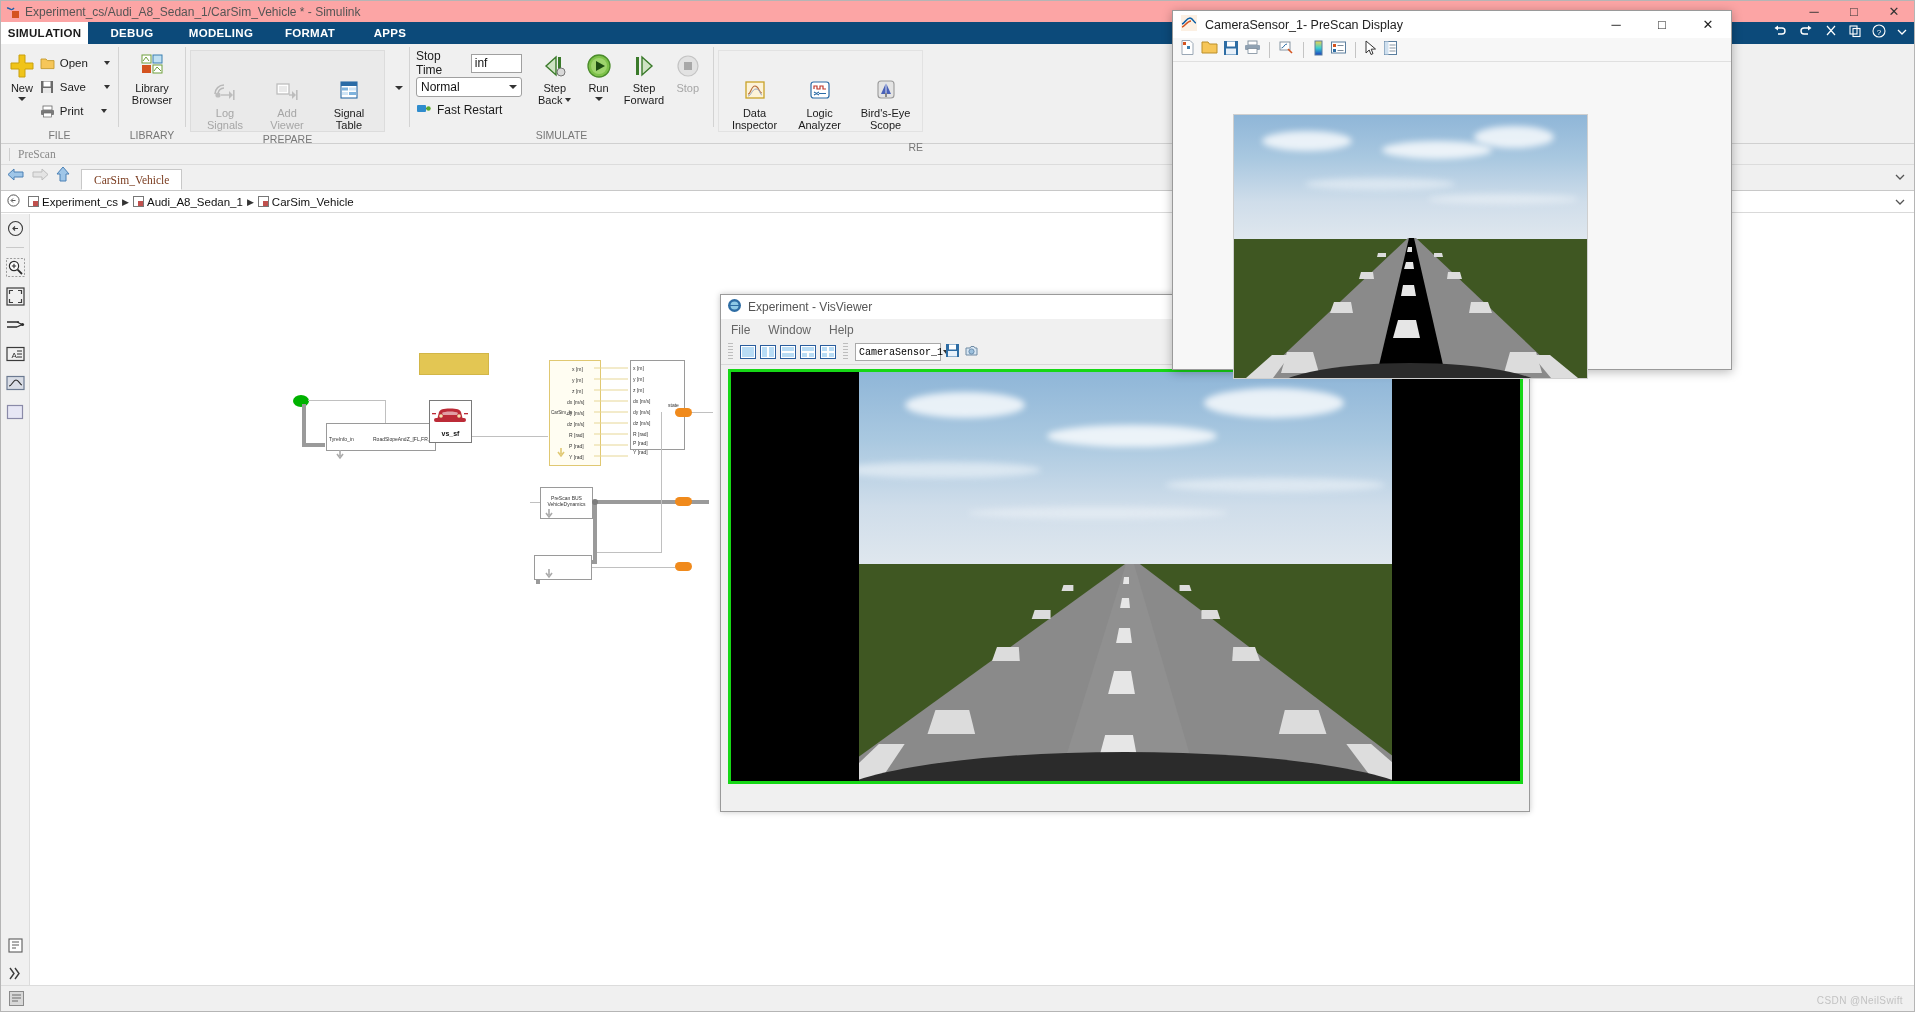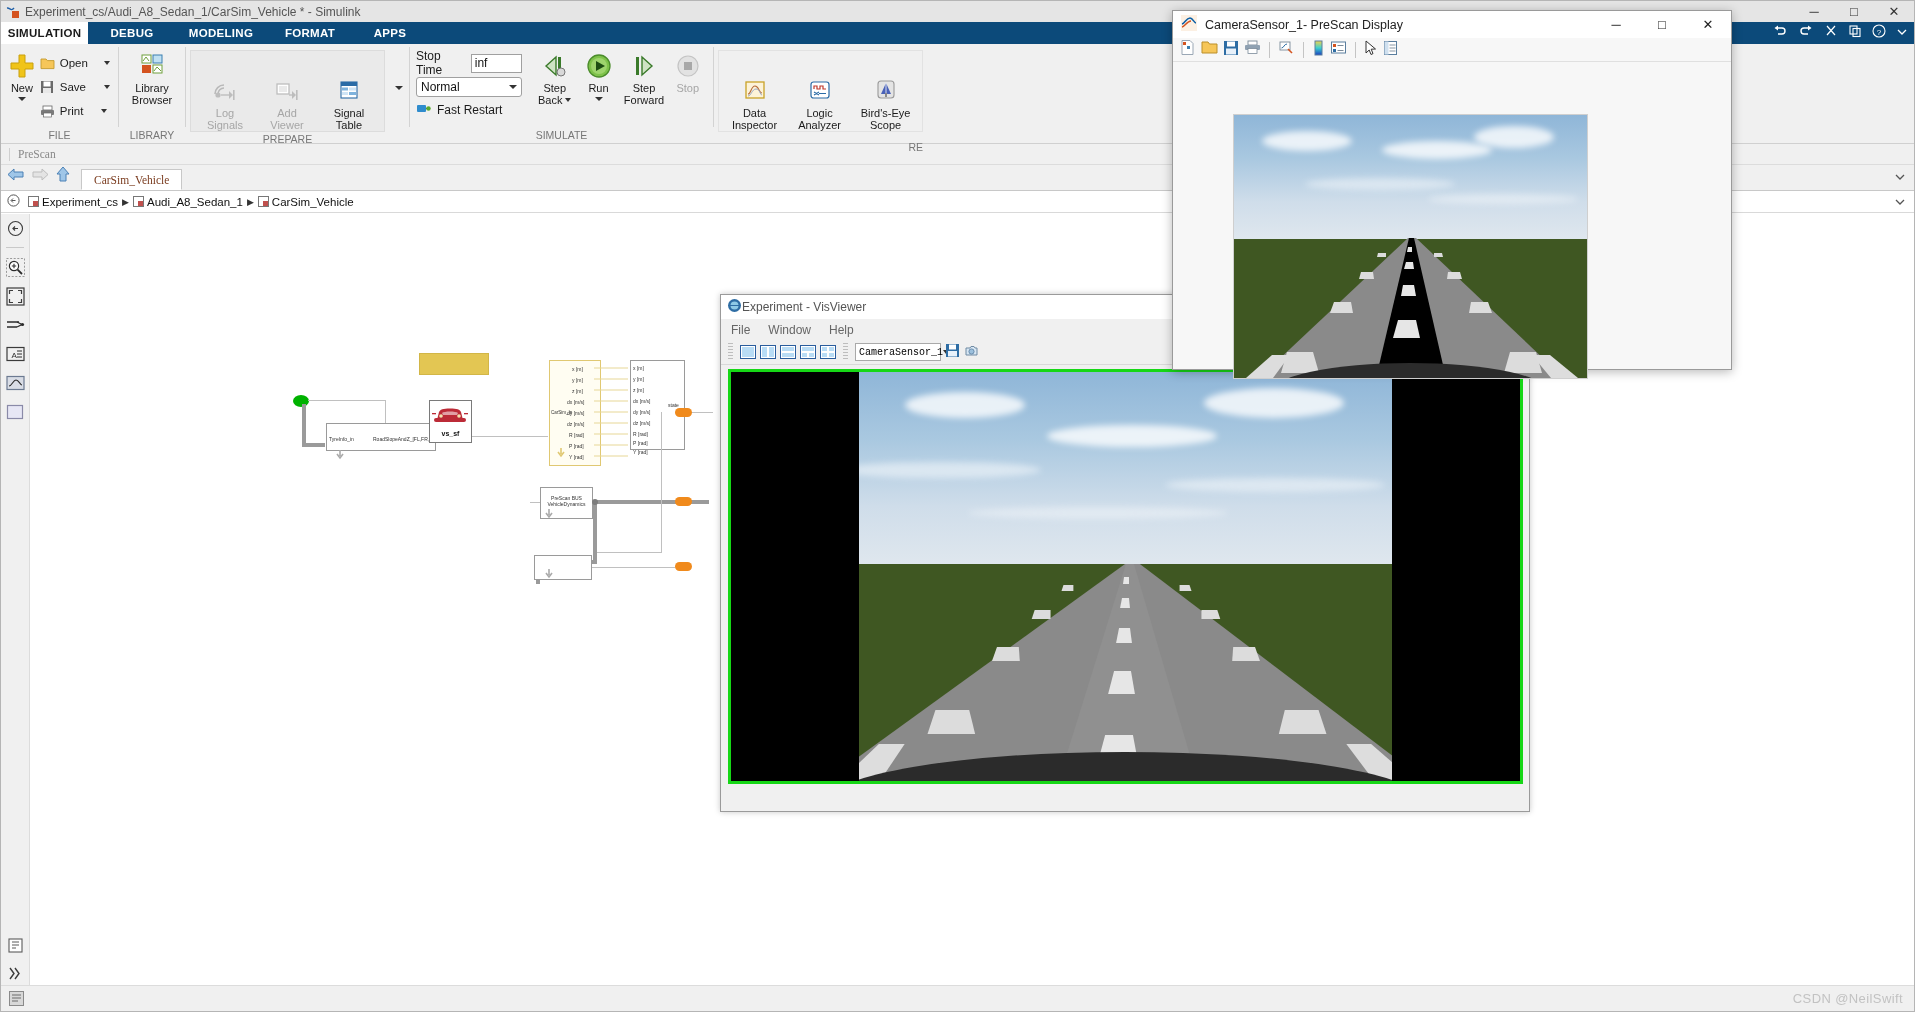--- a/index.html
+++ b/index.html
@@ -7,21 +7,21 @@
     margin: 0; padding: 0;
     width: 1915px; height: 1012px;
     overflow: hidden;
     font-family: "Liberation Sans", sans-serif;
     background: #ffffff;
   }
   #root { position: relative; width: 1915px; height: 1012px; background:#f0f0f0; }
 
   
   .slk-window { position:absolute; left:0; top:0; width:1915px; height:1012px; background:#ffffff; border:1px solid #b5b5b5;}
-  .slk-titlebar { position:relative; height:21px; background:#e5e5e5; display:flex; align-items:center; padding-left:5px; }
+  .slk-titlebar { position:relative; height:21px; background:#fca5a5; display:flex; align-items:center; padding-left:5px; }
   .slk-title-icon { width:14px; height:14px; position:relative; margin-right:5px; }
   .slk-title-text { font-size:12px; color:#555; }
   .slk-win-btns { position:absolute; right:0; top:0; display:flex; height:21px; }
   .slk-win-btn { width:40px; height:21px; display:flex; align-items:center; justify-content:center; font-size:13px; color:#333; }
 
   
   .ribbon-tabs { height:22px; background:#0c4a7a; display:flex; align-items:stretch; position:relative;}
   .ribbon-tab { color:#ffffff; font-size:11.5px; font-weight:bold; display:flex; align-items:center; justify-content:center; padding:0 14px; letter-spacing:.3px;}
   .ribbon-tab.active { background:#ffffff; color:#1b1b1b; }
   .ribbon-right { position:absolute; right:6px; top:0; height:22px; display:flex; align-items:center; gap:10px; color:#fff; }
@@ -89,21 +89,21 @@
   .orange-port { position:absolute; width:17px; height:9px; border-radius:5px; background:#f08a1c; }
   .bus-blk { position:absolute; border:1px solid #e0c872; background:#fffdf2; }
   .yellow-note { position:absolute; background:#e3c653; border:1px solid #d2b647; }
 
   
   .statusbar { position:absolute; left:0; bottom:0; width:100%; height:26px; background:#f0f0f0; border-top:1px solid #dcdcdc; display:flex; align-items:center; padding-left:4px; gap:6px;}
   .status-btn { width:22px; height:20px; display:flex; align-items:center; justify-content:center;}
 
   
   .vis-window { position:absolute; left:720px; top:294px; width:810px; height:518px; background:#f0f0f0; border:1px solid #9a9a9a; box-shadow:0 0 6px rgba(0,0,0,.22); }
-  .vis-title { height:24px; display:flex; align-items:center; padding-left:6px; background:#fff;}
+  .vis-title { height:24px; display:flex; align-items:center; padding-left:6px; gap:6px; background:#fff;}
   .vis-title-text { font-size:12px; color:#555; }
   .vis-wbtns { position:absolute; right:0; top:0; display:flex;}
   .vis-wbtn { width:40px; height:24px; display:flex; align-items:center; justify-content:center; font-size:12px; color:#333;}
   .vis-menu { height:21px; display:flex; align-items:center; gap:18px; padding-left:10px; font-size:12px; color:#666; background:#f0f0f0;}
   .vis-toolbar { height:25px; display:flex; align-items:center; gap:4px; padding-left:4px; background:#f0f0f0; border-bottom:1px solid #d9d9d9;}
   .grip { width:5px; height:18px; background:repeating-linear-gradient(to bottom,#bdbdbd 0 1px,transparent 1px 3px); margin:0 3px;}
   .lay-btn { width:16px; height:14px; border:1px solid #2a5d9e; background:#fff; position:relative;}
   .vis-combo { width:86px; height:18px; border:1px solid #a9a9a9; background:#fff; font-size:10px; display:flex; align-items:center; padding:0 3px; justify-content:space-between; font-family:"Liberation Mono", monospace;}
   .vis-canvas { position:absolute; left:7px; top:74px; width:795px; height:415px; border:3px solid #16d716; overflow:hidden; background:#000;}
   .vis-status { position:absolute; left:0; bottom:0; height:14px; width:100%; background:#f0f0f0; font-size:9px; color:#666; padding-left:6px;}
@@ -932,15 +932,15 @@
             <polygon points="79,237 53,237 47,258 85,258"></polygon>
           </g>
           <polygon points="38,240 56,240 39,263 12,263" fill="#dddddd"></polygon>
           <polygon points="316,240 298,240 317,263 344,263" fill="#dddddd"></polygon>
           <ellipse cx="176" cy="278" rx="140" ry="30" fill="#2b2b2b"></ellipse>
         </svg>
       </div>
     </div>
   </div>
 
-  <div style="position:absolute;right:12px;bottom:6px;font-size:13px;color:#c2c2c2;letter-spacing:.4px;">CSDN @NeilSwift</div>
+  <div style="position:absolute;right:12px;bottom:6px;font-size:10px;color:#c2c2c2;letter-spacing:.4px;">CSDN @NeilSwift</div>
 
 </div>
 
 </body></html>

